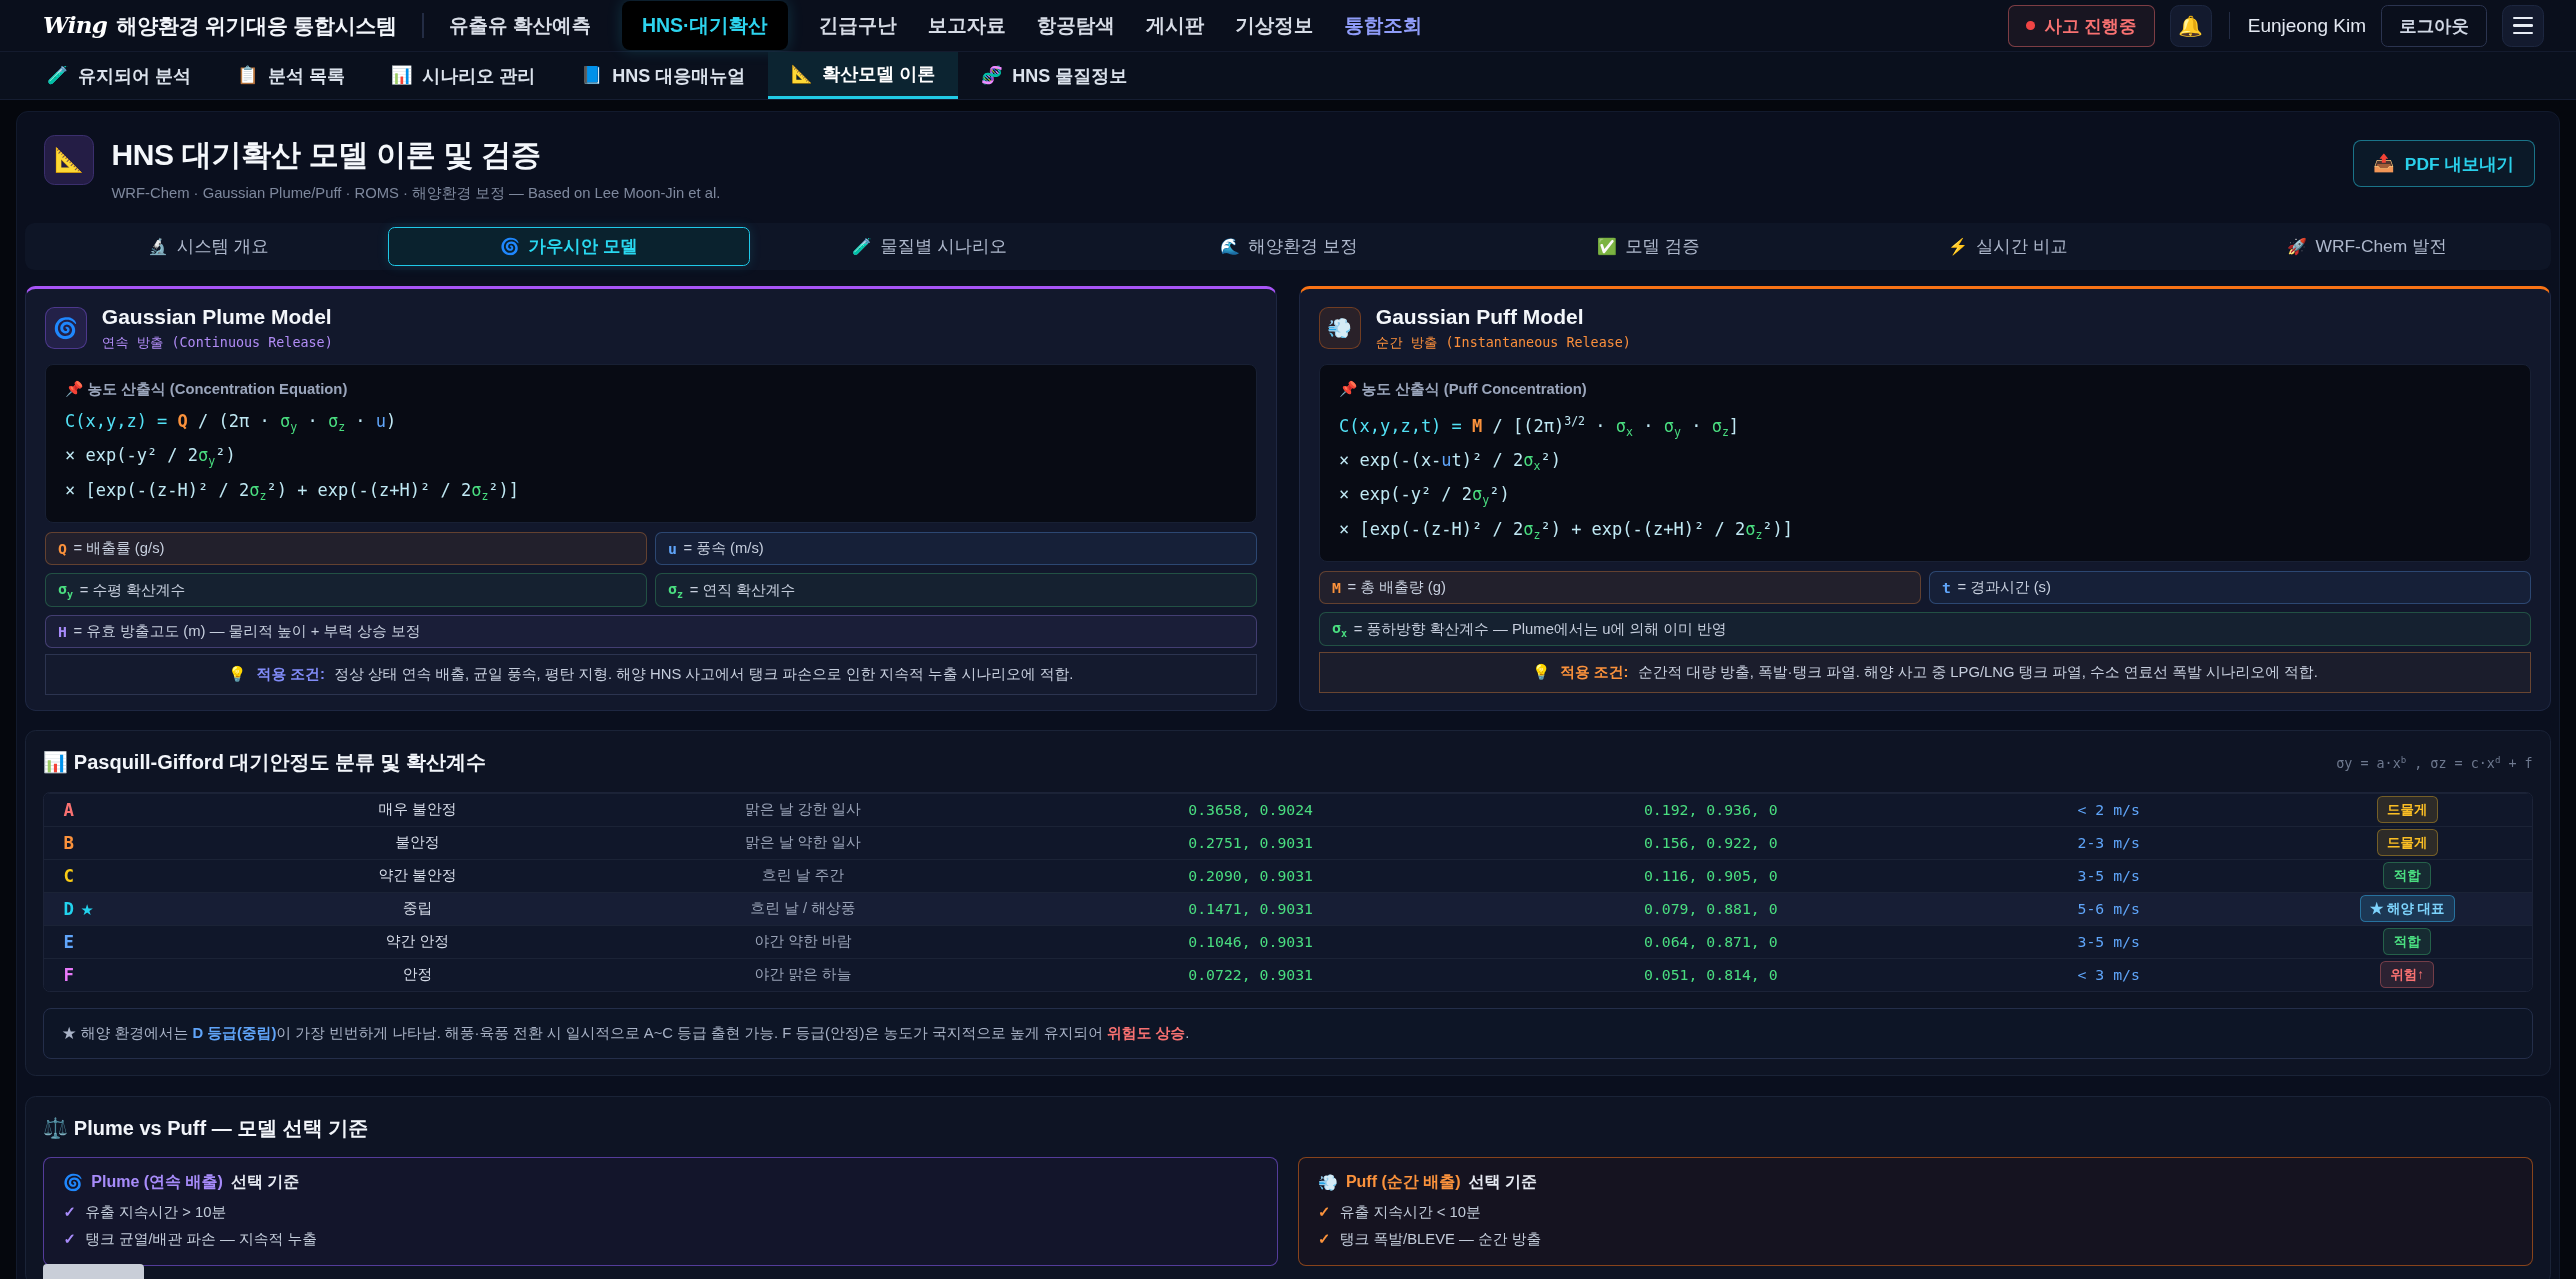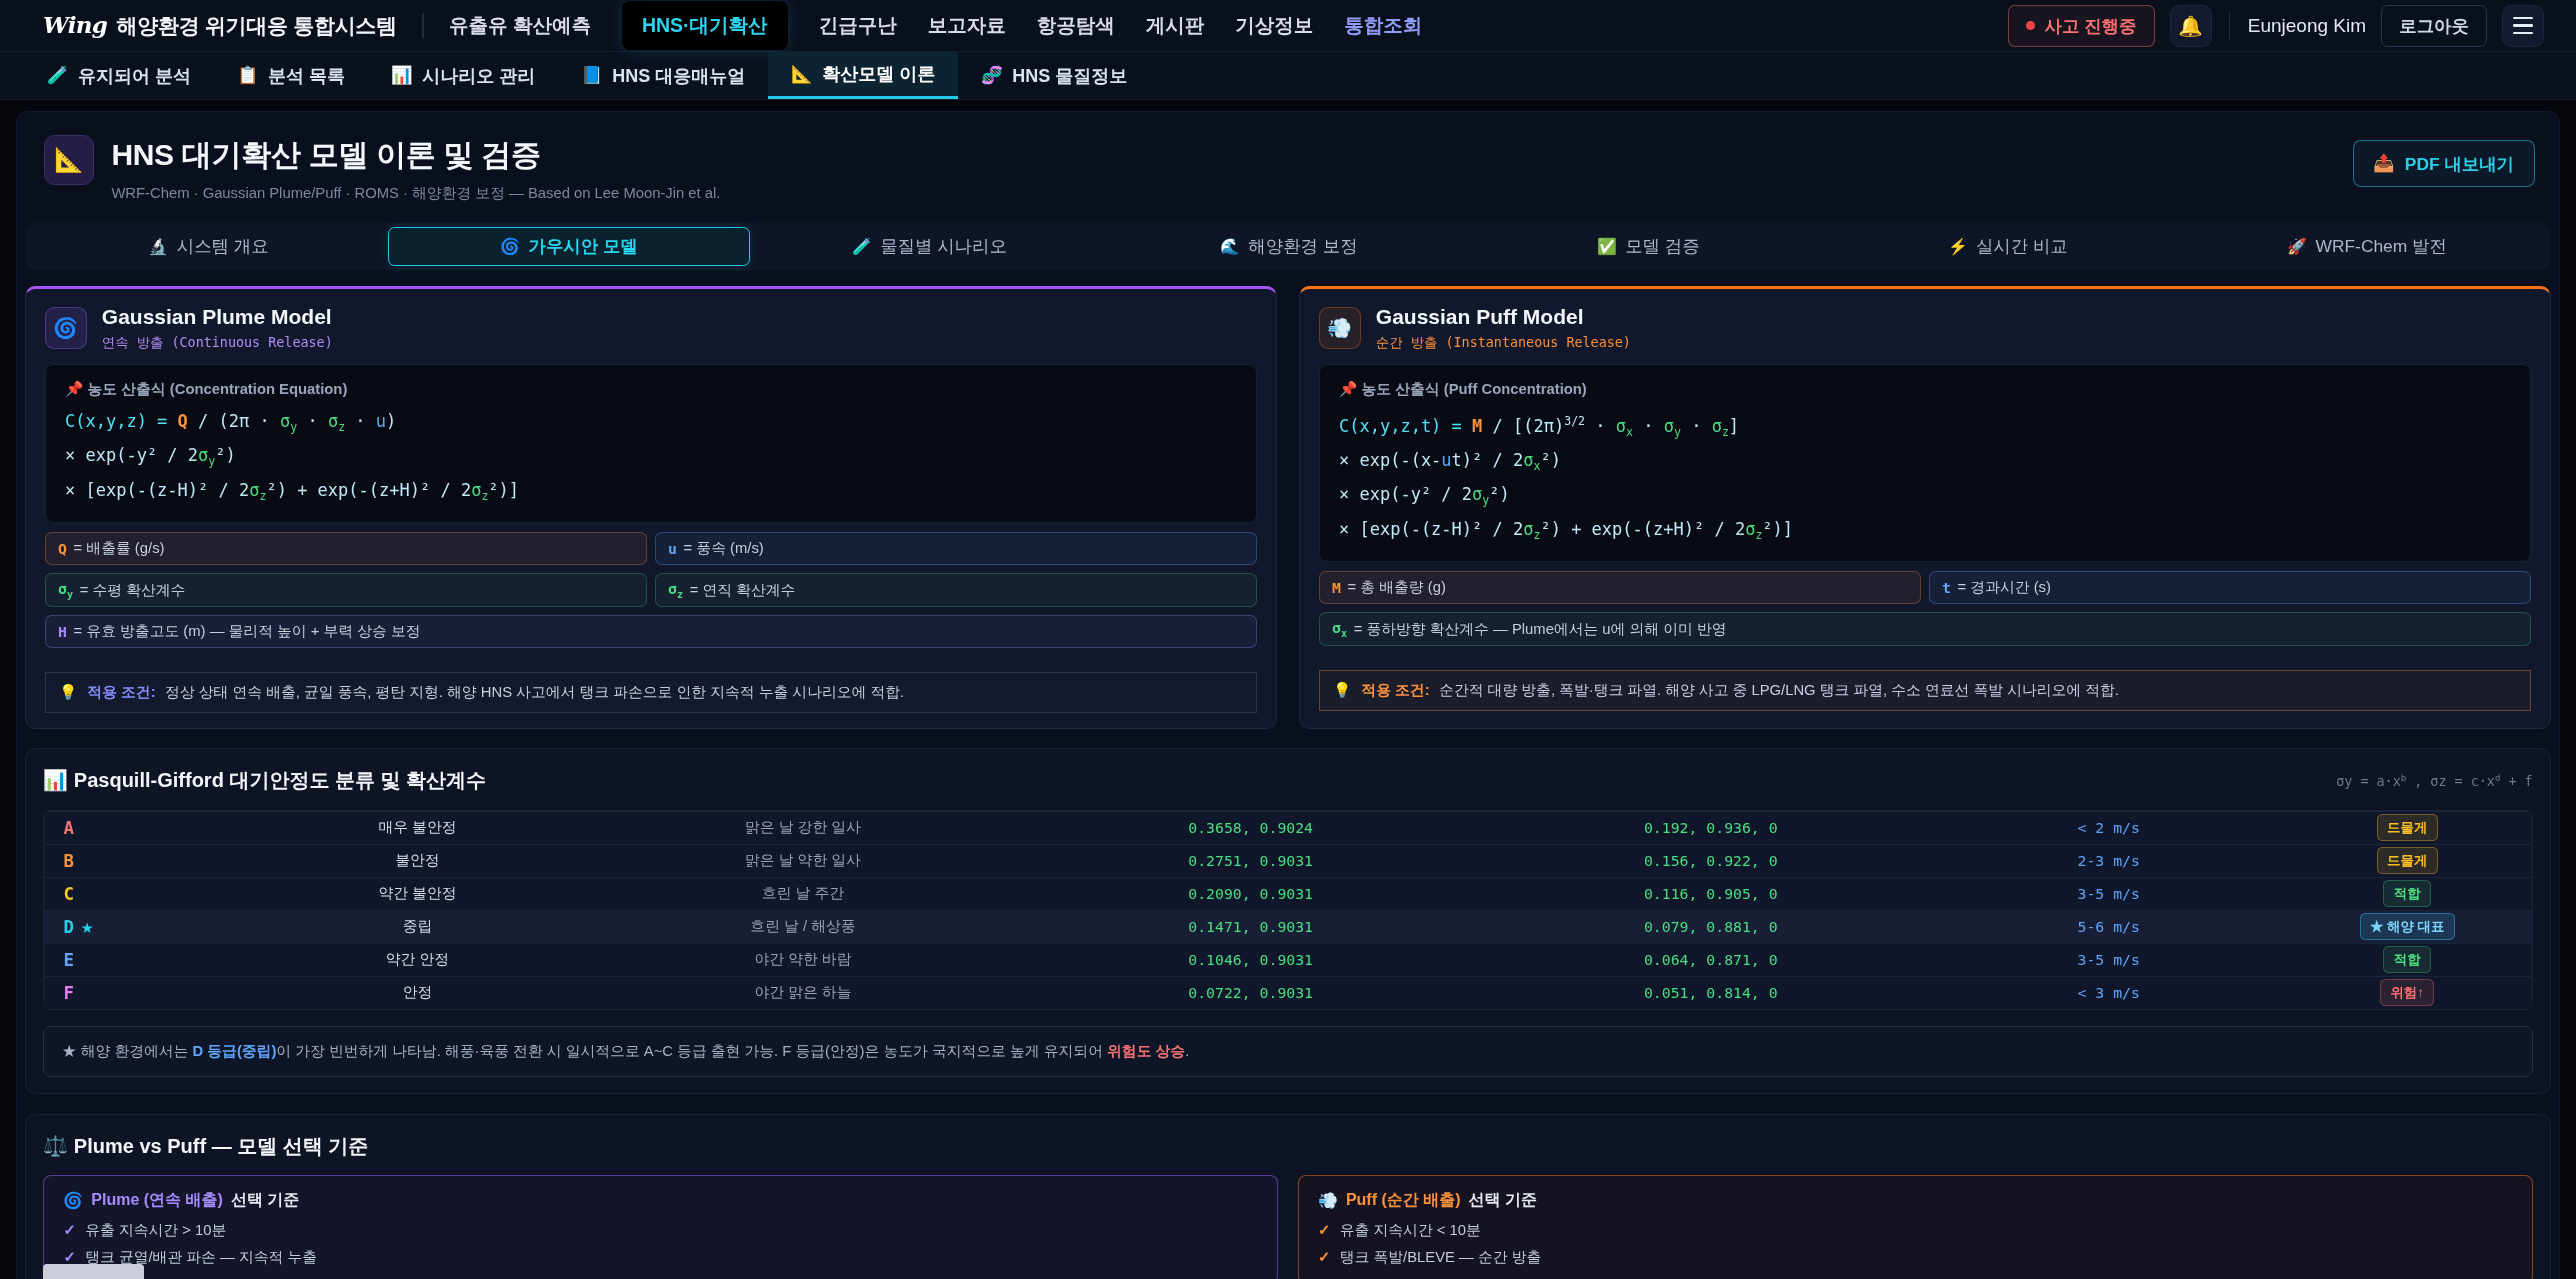--- a/index.html
+++ b/index.html
@@ -89,21 +89,21 @@
   .param { padding:6px 12px; border-radius:6.7px; font-size:14.8px; color:#c6cedd; border:0.7px solid #2a324c; background:#141a2e;
     display:flex; align-items:center; min-height:29.5px; }
   .param.full { grid-column:1 / -1; }
   .param .sym { font-family:"DejaVu Sans Mono", monospace; font-weight:bold; margin-right:6.7px; }
   .param .sym sub { font-size:0.68em; }
   .param.p-or { background:rgba(251,146,60,.07); border-color:rgba(251,146,60,.3); }  .param.p-or .sym{ color:#fb923c; }
   .param.p-bl { background:rgba(96,165,250,.06); border-color:rgba(96,165,250,.3); }  .param.p-bl .sym{ color:#60a5fa; }
   .param.p-gr { background:rgba(74,222,128,.05); border-color:rgba(74,222,128,.25); } .param.p-gr .sym{ color:#4ade80; }
   .param.p-pu { background:rgba(167,139,250,.06); border-color:rgba(167,139,250,.3); }.param.p-pu .sym{ color:#a78bfa; }
 
-  .cond { margin-top:24px; padding:8px 13.4px; border-radius:0; font-size:14.8px; color:#c6cedd; line-height:23px; }
+  .cond { margin-top:6px; padding:8px 13.4px; border-radius:0; font-size:14.8px; color:#c6cedd; line-height:23px;text-align:center; }
   .plume .cond { border:0.7px solid #2c3450; background:#141a2e; }
   .puff  .cond { border:0.7px solid rgba(251,146,60,.35); background:rgba(251,146,60,.04); }
   .cond .c-label { font-weight:bold; margin:0 5.4px; }
   .plume .cond .c-label { color:#818cf8; }
   .puff  .cond .c-label { color:#fb923c; }
 
   
   .table-card { margin:19px 8px 0; background:#0e1424; border:0.7px solid #1a2337; border-radius:10.7px; padding:17.4px 17.4px 16px; }
   .table-head-row { display:flex; align-items:baseline; }
   .sec-title { font-size:20px; font-weight:bold; color:#f2f5fa; margin:0; }

